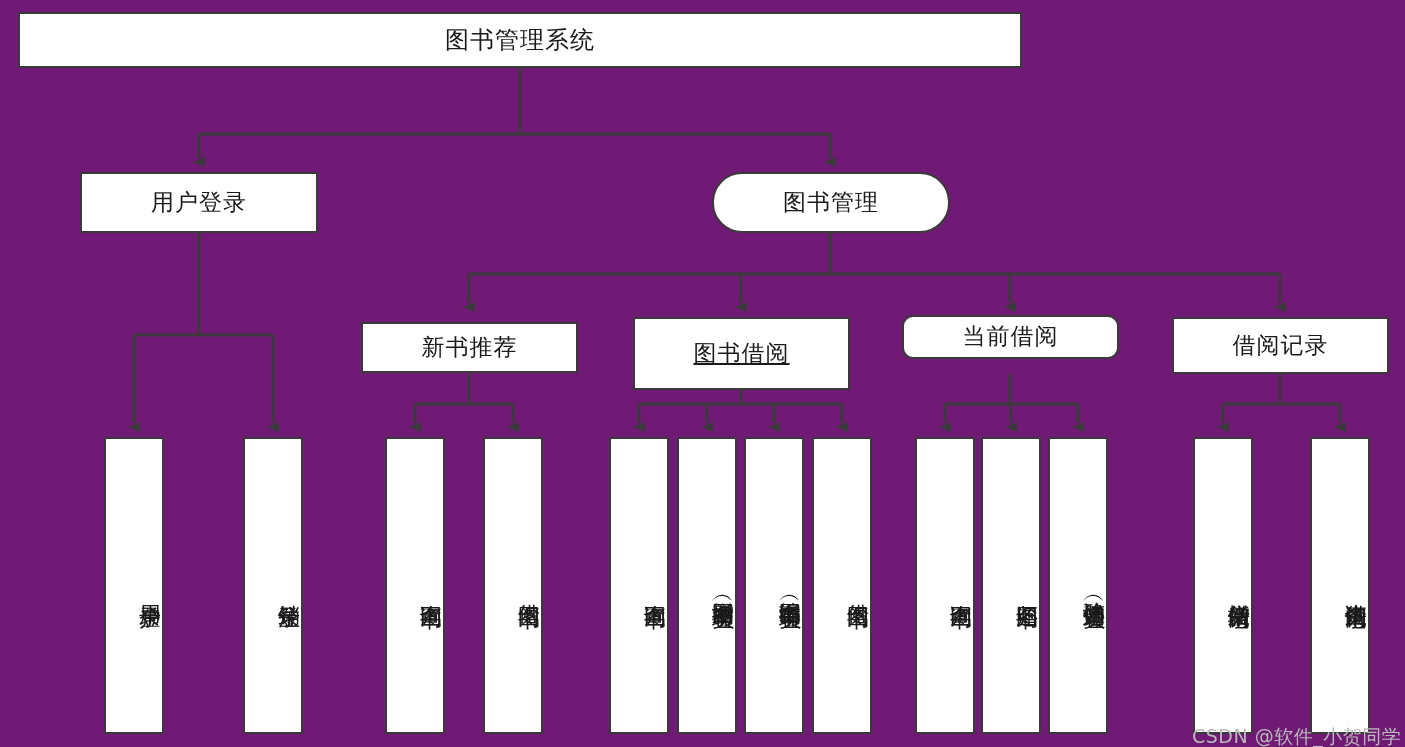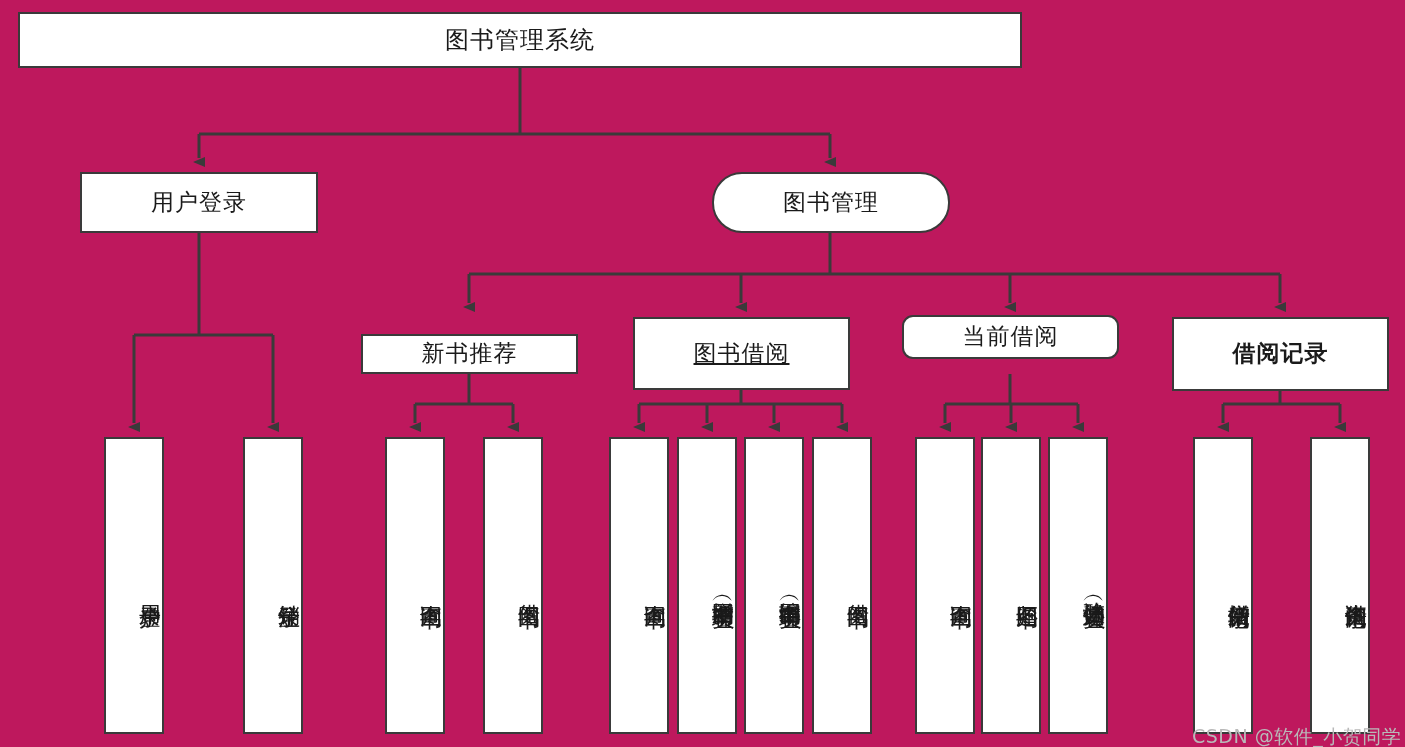--- a/index.html
+++ b/index.html
@@ -8,21 +8,21 @@
     padding: 0;
     background: #ffffff;
   }
   body {
     font-family: "DejaVu Sans", "Liberation Sans", sans-serif;
   }
   #diagram-root {
     position: relative;
     width: 1405px;
     height: 747px;
-    background: #be185d;
+    background: #701a75;
     overflow: hidden;
   }
   #edge-layer {
     position: absolute;
     left: 0;
     top: 0;
     width: 1405px;
     height: 747px;
     pointer-events: none;
   }
@@ -132,33 +132,33 @@
   </div>
 
   <div class="node horiz" style="left:80px; top:172px; width:238px; height:61px;">
     <span>用户登录</span>
   </div>
 
   <div class="node horiz" style="left:712px; top:172px; width:238px; height:61px;border-radius:30px;">
     <span>图书管理</span>
   </div>
 
-  <div class="node horiz" style="left:361px; top:334px; width:217px; height:40px;">
+  <div class="node horiz" style="left:361px; top:322px; width:217px; height:51px;">
     <span>新书推荐</span>
   </div>
 
   <div class="node horiz" style="left:633px; top:317px; width:217px; height:73px;text-decoration:underline;">
     <span>图书借阅</span>
   </div>
 
   <div class="node horiz" style="left:902px; top:315px; width:217px; height:44px;border-radius:11px;">
     <span>当前借阅</span>
   </div>
 
-  <div class="node horiz" style="left:1172px; top:317px; width:217px; height:74px;font-weight:bold;">
+  <div class="node horiz" style="left:1172px; top:317px; width:217px; height:57px;">
     <span>借阅记录</span>
   </div>
 
   <div class="node vert" style="left:104px; top:437px; width:60px; height:297px;">
     <span class="vlabel">用户登录</span>
   </div>
 
   <div class="node vert" style="left:243px; top:437px; width:60px; height:297px;">
     <span class="vlabel">注销登录</span>
   </div>

